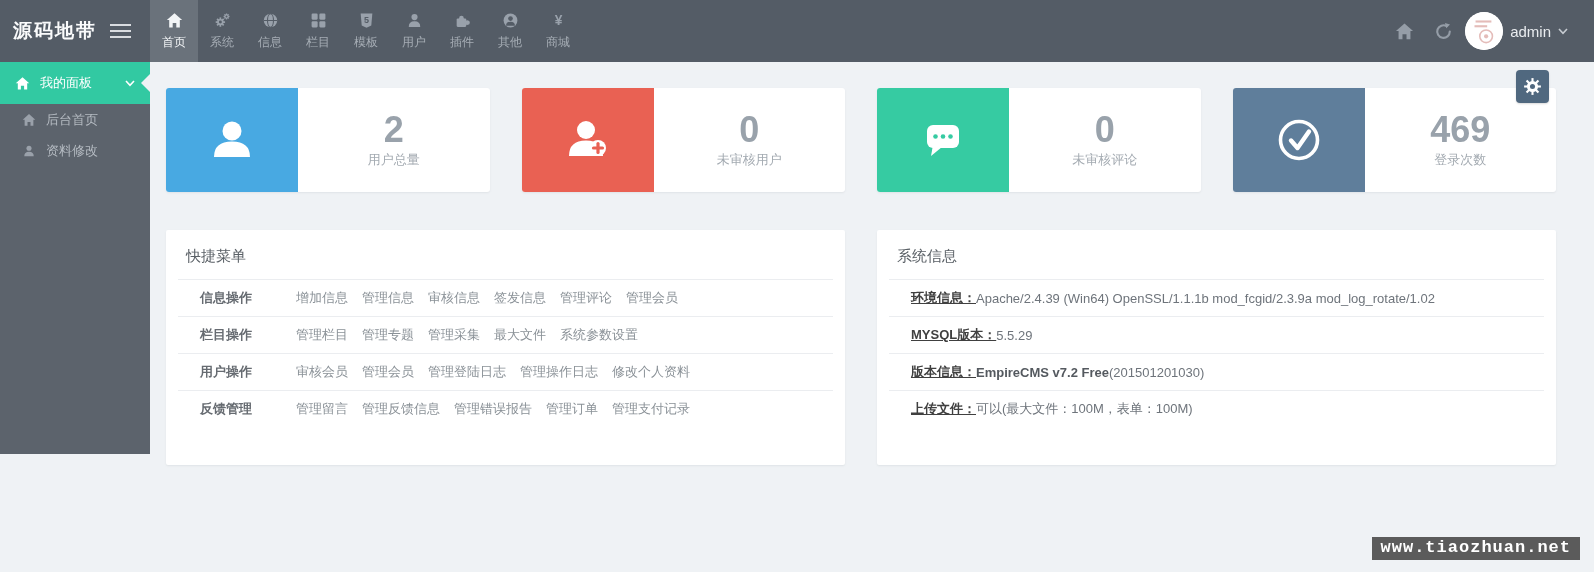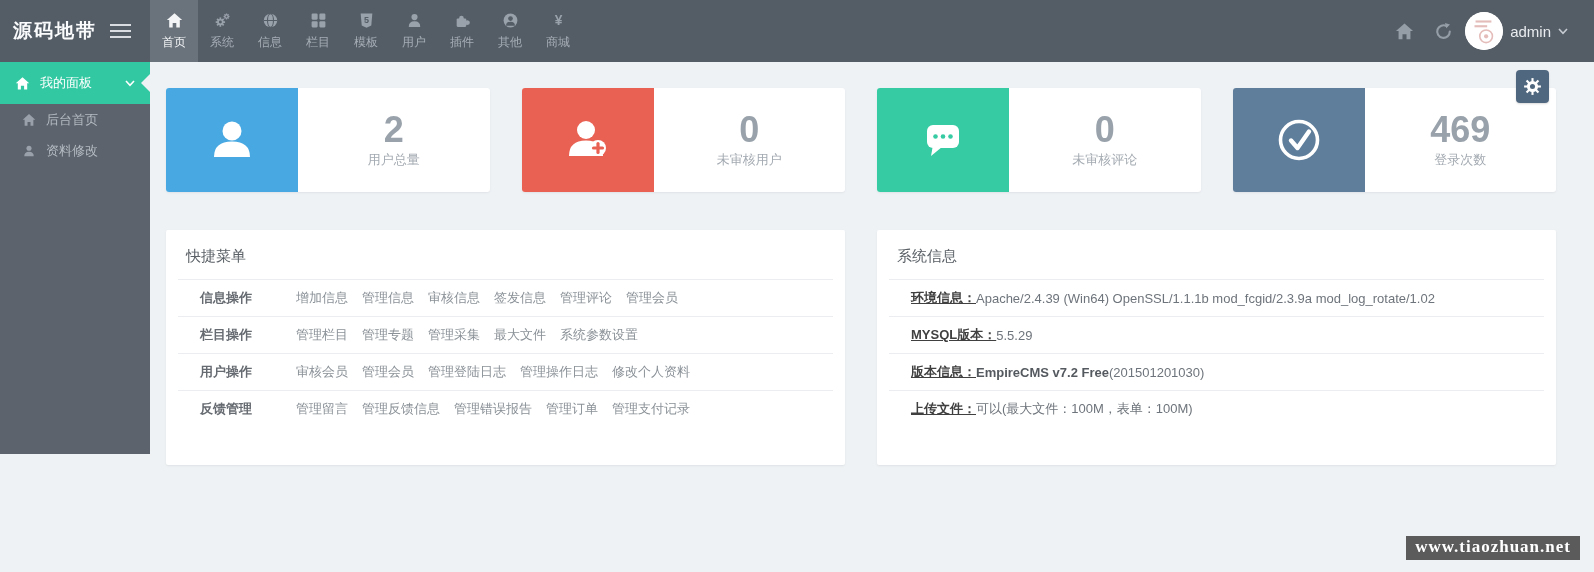--- a/index.html
+++ b/index.html
@@ -54,21 +54,21 @@
   .panel-body { margin:0 12px; }
   .p-row { display:flex; align-items:center; height:37px; border-top:1px solid #EBEDF0; font-size:13px; }
   .q-label { width:118px; padding-left:22px; font-weight:bold; color:#666B71; flex-shrink:0; }
   .q-links { display:flex; gap:14px; flex-wrap:nowrap; }
   .q-links a { color:#8A9197; text-decoration:none; cursor:pointer; }
   .s-row { padding-left:22px; }
   .s-label { font-weight:bold; color:#404040;text-decoration:underline; }
   .s-bold { font-weight:bold; color:#54595F; }
   .s-value { color:#6E747B; }
 
-  .watermark { position:absolute; right:14px; bottom:12px; background:#5B5B5B; color:#fff; padding:1px 9px 3px 9px; font-family:Liberation Serif, serif; font-size:17px; font-weight:bold; letter-spacing:1px; z-index:40; }
+  .watermark { position:absolute; right:14px; bottom:12px; background:#5B5B5B; color:#fff; padding:1px 9px 3px 9px; font-family:Liberation Mono, monospace; font-size:17px; font-weight:bold; letter-spacing:1px; z-index:40; }
 </style>
 </head>
 <body>
 
 <header class="navbar">
   <div class="brand">
     <span class="brand-logo">源码地带</span>
     <span class="hamburger">
         <span></span>
         <span></span>

